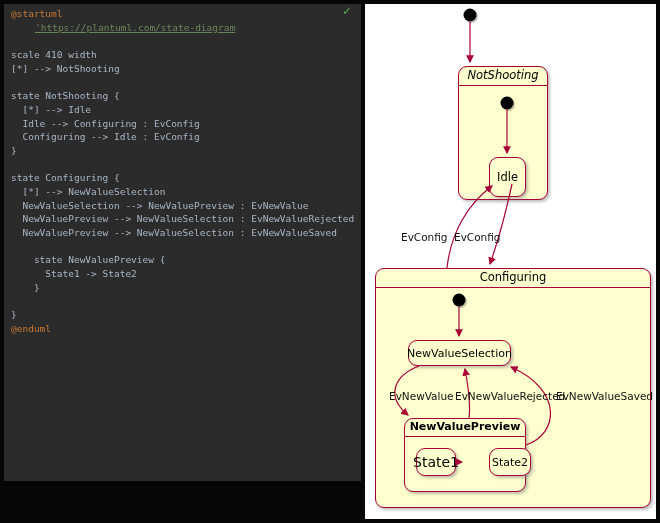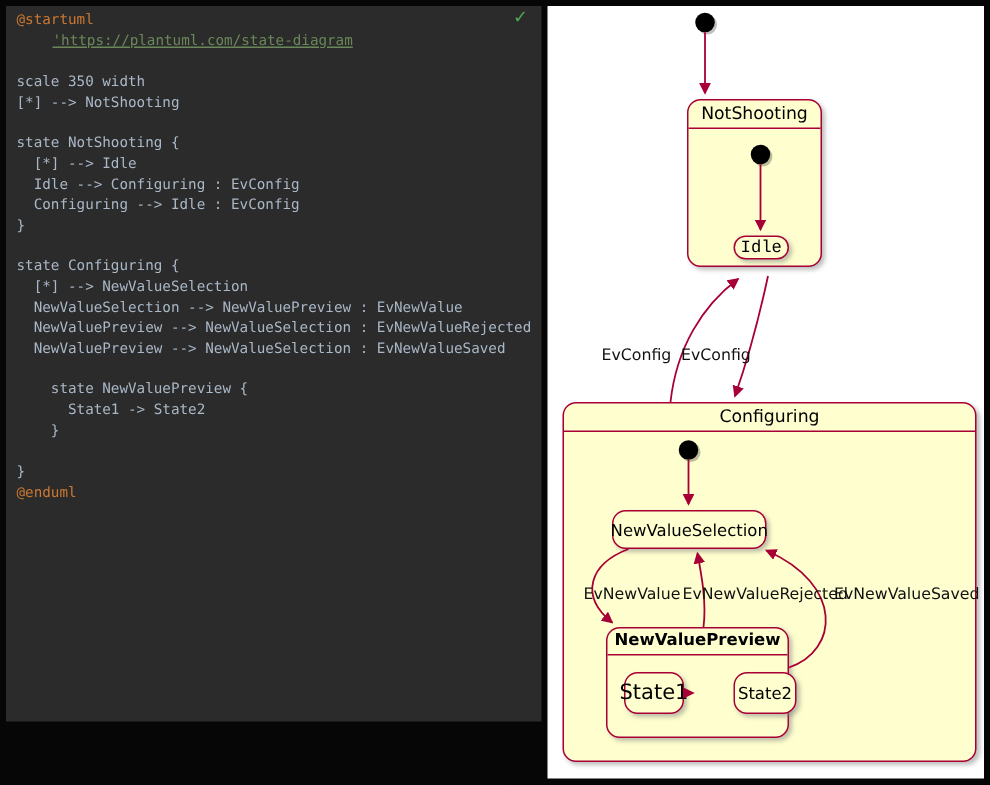--- a/index.html
+++ b/index.html
@@ -38,21 +38,21 @@
 <body>
 
 <div class="screen">
 
   <div class="editor">
     <div class="check">✓</div>
     <div id="code-area">
         <div class="code-line line-directive">@startuml</div>
         <div class="code-line line-comment">'https://plantuml.com/state-diagram</div>
         <div class="code-line line-plain">&nbsp;</div>
-        <div class="code-line line-plain">scale 350 width</div>
+        <div class="code-line line-plain">scale 410 width</div>
         <div class="code-line line-plain">[*] --&gt; NotShooting</div>
         <div class="code-line line-plain">&nbsp;</div>
         <div class="code-line line-plain">state NotShooting {</div>
         <div class="code-line line-plain">  [*] --&gt; Idle</div>
         <div class="code-line line-plain">  Idle --&gt; Configuring : EvConfig</div>
         <div class="code-line line-plain">  Configuring --&gt; Idle : EvConfig</div>
         <div class="code-line line-plain">}</div>
         <div class="code-line line-plain">&nbsp;</div>
         <div class="code-line line-plain">state Configuring {</div>
         <div class="code-line line-plain">  [*] --&gt; NewValueSelection</div>
@@ -64,25 +64,25 @@
         <div class="code-line line-plain">      State1 -&gt; State2</div>
         <div class="code-line line-plain">    }</div>
         <div class="code-line line-plain">&nbsp;</div>
         <div class="code-line line-plain">}</div>
         <div class="code-line line-directive">@enduml</div>
       </div>
   </div>
 
   <div class="canvas">
 
-    <div class="state" style="left:93px;top:62px;width:90px;height:112px;">
+    <div class="state" style="left:93px;top:62px;width:90px;height:134px;font-style:italic;">
       <div class="state-title">NotShooting</div>
     </div>
 
-    <div class="state simple" style="left:124px;top:153px;width:37px;height:16px;font-family:Liberation Mono, monospace;">Idle</div>
+    <div class="state simple" style="left:124px;top:153px;width:37px;height:40px;">Idle</div>
 
     <div class="state" style="left:10px;top:264px;width:276px;height:240px;">
       <div class="state-title">Configuring</div>
     </div>
 
     <div class="state simple" style="left:43px;top:336px;width:103px;height:26px;font-size:11px;">NewValueSelection</div>
 
     <div class="state" style="left:39px;top:414px;width:122px;height:74px;font-weight:bold;">
       <div class="state-title" style="font-size:11px;height:18px;line-height:16px;">NewValuePreview</div>
     </div>

